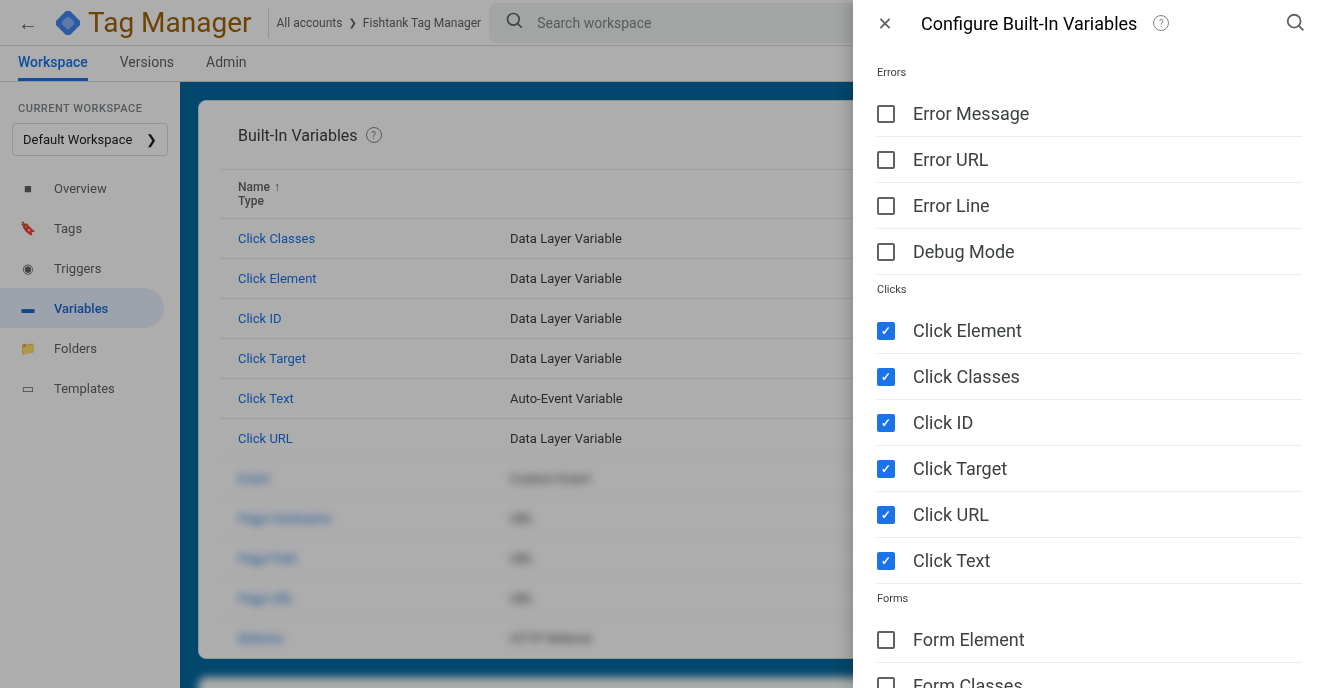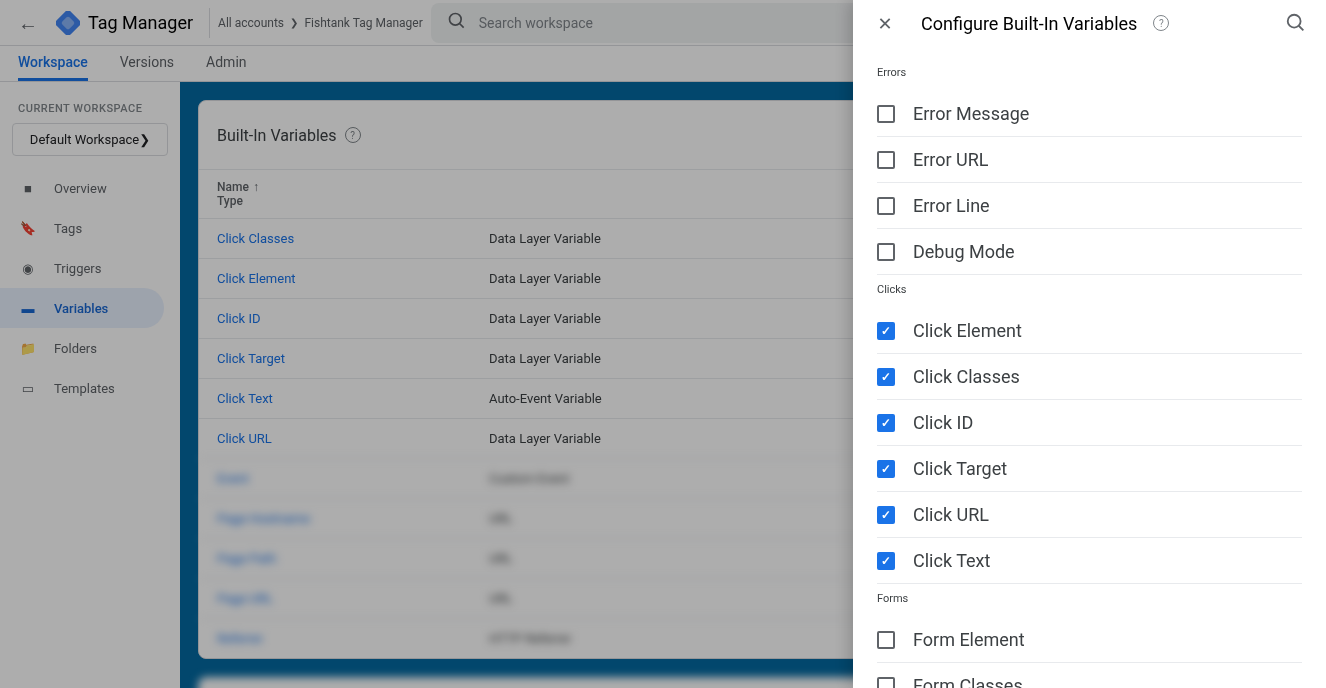--- a/index.html
+++ b/index.html
@@ -1,44 +1,44 @@
 <!DOCTYPE html>
 <html><head>
   <meta charset="utf-8">
   <style>
     * { box-sizing: border-box; margin: 0; padding: 0; }
     body { font-family: 'Google Sans', Roboto, Arial, sans-serif; font-size: 14px; color: #202124; overflow: hidden; width: 1326px; height: 688px; position: relative; }
     
     .topbar { height: 46px; display: flex; align-items: center; border-bottom: 1px solid #dadce0; padding: 0 8px; }
     .back-btn { width: 40px; height: 40px; display: flex; align-items: center; justify-content: center; color: #5f6368; cursor: pointer; font-size: 20px; }
     .gtm-logo { width: 24px; height: 24px; margin: 0 8px; }
-    .product-name { font-size: 18px; color: #000000; margin-right: 16px; }
+    .product-name { font-size: 28px; color: #a16207; margin-right: 16px; }
     .breadcrumbs { display: flex; flex-direction: column; margin-left: 8px; text-align: center; }
     .bc-row { display: flex; align-items: center; gap: 6px; font-size: 12px; color: #5f6368; }
     .bc-chev { font-size: 10px; color: #5f6368; }
     .container-name { font-size: 18px; color: #3c4043; display: flex; align-items: center; gap: 6px; margin-top: -2px; }
     .dd-icon { font-size: 10px; }
     .search-wrap { flex: 1; margin-left: 8px; max-width: 470px; }
     .search-box { background: #f1f3f4; height: 40px; border-radius: 8px; display: flex; align-items: center; padding: 0 16px; color: #5f6368; gap: 12px; }
     .search-ph { color: #80868b; }
     
     .tabs { height: 36px; display: flex; align-items: center; padding: 0 18px; gap: 32px; border-bottom: 1px solid #dadce0; }
     .tab { font-size: 14px; color: #5f6368; height: 100%; display: flex; align-items: center; border-bottom: 3px solid transparent; }
     .tab.active { color: #1a73e8; border-bottom-color: #1a73e8; font-weight: 500; }
     
     .main-area { display: flex; height: calc(100% - 82px); background: #0369a1; }
     .sidebar { width: 180px; background: #fff; padding-top: 12px; }
     .ws-label { font-size: 11px; color: #80868b; text-transform: uppercase; letter-spacing: 0.5px; padding: 8px 18px 4px; font-weight: 500; }
-    .ws-select { margin: 4px 12px 12px; border: 1px solid #dadce0; border-radius: 4px; padding: 8px 10px; display: flex; align-items: center; justify-content: center; font-size: 13px; cursor: pointer; }
+    .ws-select { margin: 4px 12px 12px; border: 1px solid #dadce0; border-radius: 4px; padding: 8px 10px; display: flex; align-items: center; justify-content: space-between; font-size: 13px; cursor: pointer; }
     .nav-item { display: flex; align-items: center; gap: 16px; padding: 10px 18px; color: #5f6368; cursor: pointer; font-size: 13px; border-radius: 0 20px 20px 0; margin-right: 16px; }
     .nav-item.active { background: #e8f0fe; color: #1967d2; font-weight: 500; }
     .nav-icon { width: 20px; height: 20px; display: flex; align-items: center; justify-content: center; }
     
     .content { flex: 1; padding: 18px; overflow: auto; }
-    .card { background: #fff; border: 1px solid #dadce0; border-radius: 8px; margin-bottom: 18px; }
+    .card { background: #fff; border: 1px solid #dadce0; border-radius: 8px; margin-bottom: 18px; padding-left: 21px; }
     .card-head { display: flex; align-items: center; padding: 16px 18px; gap: 8px; }
     .card-title { font-size: 16px; color: #3c4043; }
     .help-icon { width: 16px; height: 16px; border: 1.5px solid #80868b; border-radius: 50%; display: flex; align-items: center; justify-content: center; font-size: 10px; color: #80868b; }
     .card-actions { margin-left: auto; display: flex; align-items: center; gap: 12px; }
     .icon-btn { width: 36px; height: 36px; display: flex; align-items: center; justify-content: center; color: #5f6368; cursor: pointer; }
     .config-btn { background: #e8f0fe; color: #1a73e8; border: none; padding: 8px 18px; border-radius: 4px; font-size: 14px; font-weight: 500; cursor: pointer; }
     
     .table-header { display: flex; padding: 10px 18px; border-top: 1px solid #e8eaed; color: #5f6368; font-size: 12px; font-weight: 500; flex-direction: column; }
     .col-name { width: 272px; display: flex; align-items: center; gap: 4px; }
     .col-type { flex: 1; }

